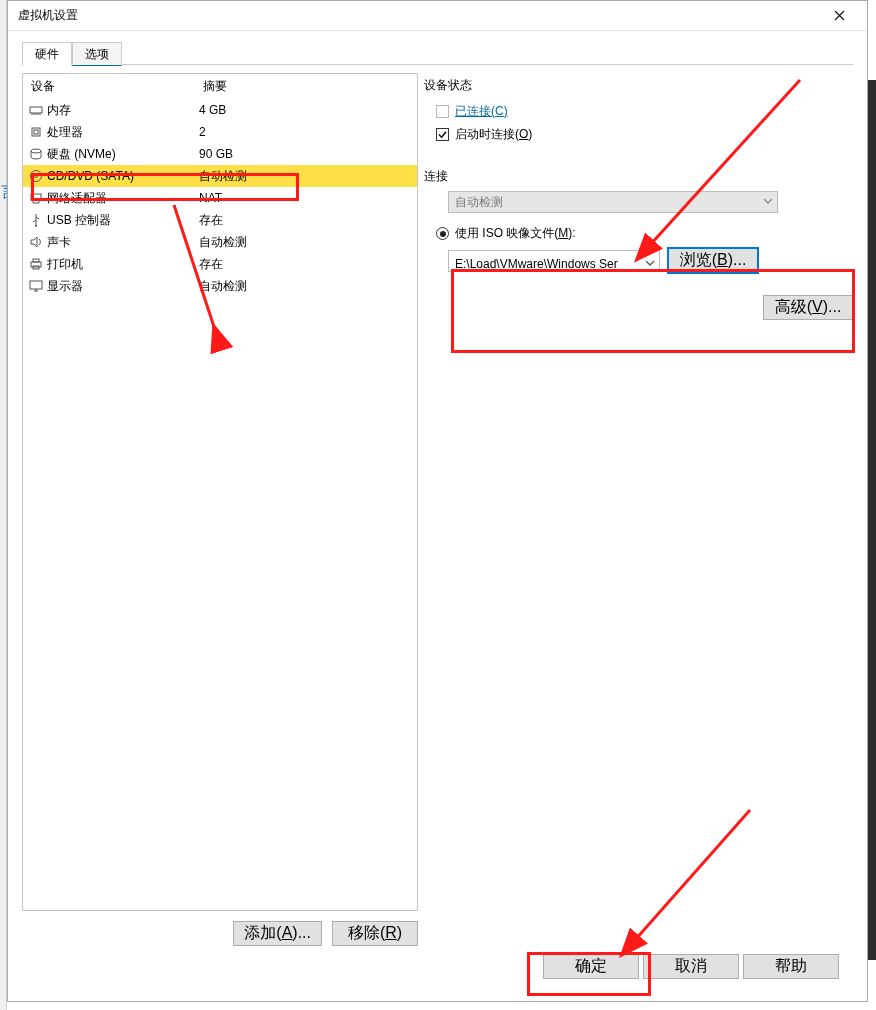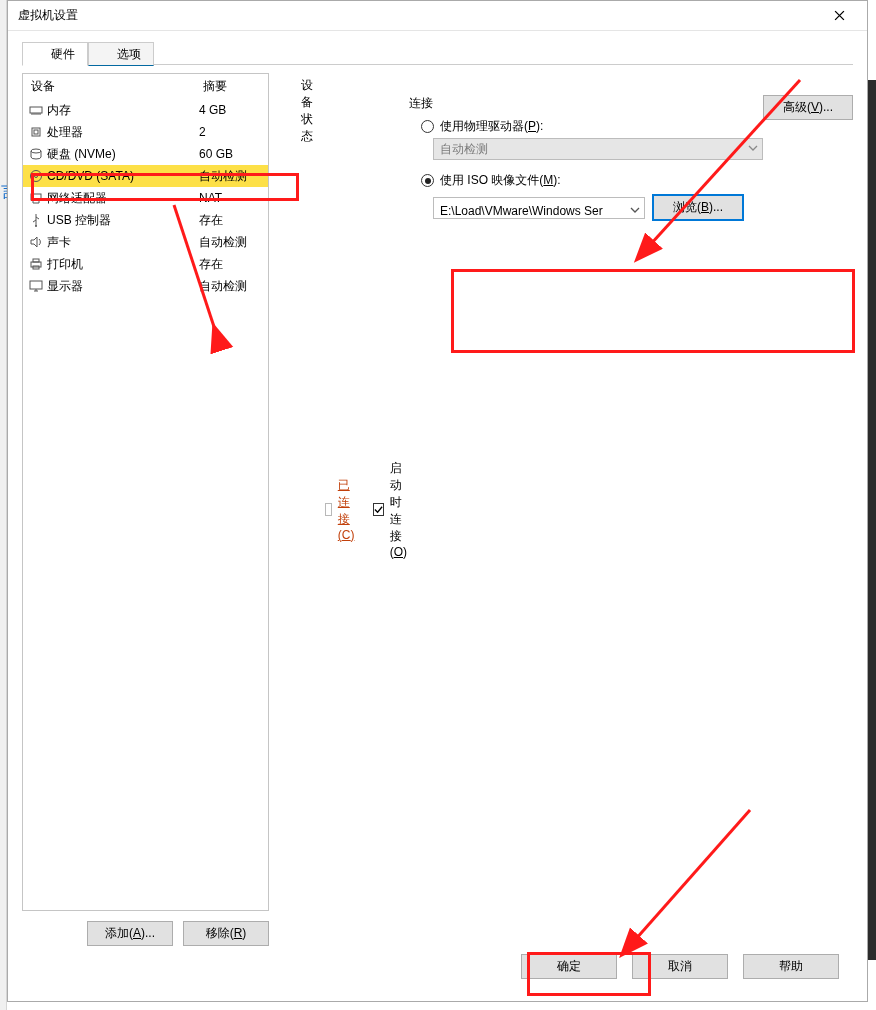--- a/index.html
+++ b/index.html
@@ -31,79 +31,79 @@
     padding:0 8px 0 10px;
     border-bottom:1px solid #e5e5e5;
   }
   .titlebar .title { font-size:12px; }
   .closebtn { width:40px; height:28px; display:flex; align-items:center; justify-content:center; cursor:default;}
   .closebtn svg { width:11px; height:11px; }
 
   .body { padding:10px 14px 10px 14px; display:flex; flex-direction:column; height:calc(100% - 30px);}
   .tabs { display:flex; height:24px; margin-bottom:0;}
   .tab {
-    padding:3px 12px 0 28px;
+    padding:3px 12px 0 12px;
     border:1px solid #ccc;
     background:#fff;
     position:relative; top:1px;
     border-bottom:1px solid #fff;
     z-index:2;
   }
   .tab.inactive { background:#f4f4f4; border-bottom:1px solid #0369a1; z-index:1;}
   .tabline { border-top:1px solid #ccc; margin-top:-1px;}
 
-  .cols { display:flex; gap:32px; margin-top:8px; flex:1; }
+  .cols { display:flex; gap:6px; margin-top:8px; flex:1; }
   .leftcol { width:396px; display:flex; flex-direction:column;}
   .device-list {
     border:1px solid #c5c5c5;
     flex:1;
     background:#fff;
     overflow:hidden;
   }
   .dl-header { display:flex; padding:4px 6px 4px 8px; }
   .dl-header .h1 { width:172px;}
   .dl-row { display:flex; align-items:center; height:22px; padding:0 6px 0 4px;}
   .dl-row.selected { background:#fde047;}
   .dl-icon { width:18px; display:flex; align-items:center; justify-content:center;}
   .dl-icon svg { width:14px; height:14px; }
   .dl-name { width:154px; padding-left:2px;}
   .leftbtns { display:flex; justify-content:flex-end; gap:10px; margin-top:10px;}
   .btn {
     min-width:86px; height:25px;
     border:1px solid #adadad; background:#e1e1e1;
     display:inline-flex; align-items:center; justify-content:center;
-    padding:0 10px; font-size:12px; font-family:inherit;text-align:right;
+    padding:0 10px; font-size:16px; font-family:inherit;text-align:right;
   }
   .btn.focus { outline:2px solid #0078d7; outline-offset:-1px; }
   .u { text-decoration:underline; }
 
-  .rightcol { flex:1; display:flex; position:relative;}
+  .rightcol { flex:1; display:flex; flex-direction:column; position:relative;}
   .group-title { margin:4px 0 6px 0;}
   .chkrow, .radrow { display:flex; align-items:center; gap:6px; margin:3px 0 3px 12px;}
   .chkbox, .radbox { width:13px; height:13px; border:1px solid #333; display:inline-flex; align-items:center; justify-content:center; background:#fff;}
   .chkbox.disabled { border-color:#b8b8b8;}
   .chkbox .mark { width:9px; height:9px; }
   .radbox { border-radius:50%;}
   .radbox .dot { width:6px; height:6px; border-radius:50%; background:#222;}
-  .label-disabled { color:#c2410c;text-decoration:underline;}
+  .label-disabled { color:#0369a1;text-decoration:underline;}
 
   .combo {
     height:22px; border:1px solid #bcbcbc; display:flex; align-items:center; justify-content:space-between;
     padding:0 4px 0 6px; background:#fff;
   }
   .combo.disabled { background:#e6e6e6; color:#7c7c7c;}
   .combo .chev svg{ width:10px; height:10px; }
   .iso-combo { width:212px; margin-left:24px;align-items:flex-end;}
   .phys-combo { margin-left:24px; width:330px;}
   .connect-group { margin-top:18px;}
   .iso-row { display:flex; align-items:center; gap:8px; margin-top:6px;}
 
   .advrow { display:flex; justify-content:flex-end; margin-top:22px;}
 
-  .footer { display:flex; justify-content:flex-end; gap:15px; padding:8px 14px 12px 0;}
+  .footer { display:flex; justify-content:flex-end; gap:4px; padding:8px 14px 12px 0;}
 
   
   .anno { position:absolute; border:3px solid #ff1a1a; pointer-events:none;}
   .arrow { position:absolute; pointer-events:none;}
   .arrow svg { overflow:visible;}
 </style>
 </head>
 <body>
 
 <div class="left-sliver">
@@ -158,21 +158,21 @@
                 <span>2</span>
               </div>
               <div class="dl-row">
                 <span class="dl-icon">
                   <svg viewBox="0 0 14 14">
                     <ellipse cx="7" cy="4" rx="5" ry="2" stroke="#555" stroke-width="1" fill="none"></ellipse>
                     <path d="M2 4v6a5 2 0 0 0 10 0V4" stroke="#555" stroke-width="1" fill="none"></path>
                   </svg>
                 </span>
                 <span class="dl-name">硬盘 (NVMe)</span>
-                <span>60 GB</span>
+                <span>90 GB</span>
               </div>
               <div class="dl-row selected">
                 <span class="dl-icon">
                   <svg viewBox="0 0 14 14">
                     <circle cx="7" cy="7" r="5.5" stroke="#555" stroke-width="1" fill="none"></circle>
                     <circle cx="7" cy="7" r="1.5" stroke="#555" stroke-width="1" fill="none"></circle>
                   </svg>
                 </span>
                 <span class="dl-name">CD/DVD (SATA)</span>
                 <span>自动检测</span>
@@ -251,24 +251,20 @@
             <svg class="mark" viewBox="0 0 10 10">
                 <path d="M1 5 L4 8 L9 2" stroke="#000" stroke-width="1.5" fill="none"></path>
               </svg>
           </span>
           <span>启动时连接(<span class="u">O</span>)</span>
         </div>
 
         <div class="connect-group">
           <div class="group-title">连接</div>
 
-          <div class="radrow">
-            <span class="radbox"></span>
-            <span>使用物理驱动器(<span class="u">P</span>):</span>
-          </div>
           <div class="combo disabled phys-combo">
             <span>自动检测</span>
             <span class="chev"><svg viewBox="0 0 10 10">
                   <path d="M1 3 L5 7 L9 3" stroke="#888" stroke-width="1.3" fill="none"></path>
                 </svg></span>
           </div>
 
           <div class="radrow" style="margin-top:12px">
             <span class="radbox">
                 <span class="dot"></span>

